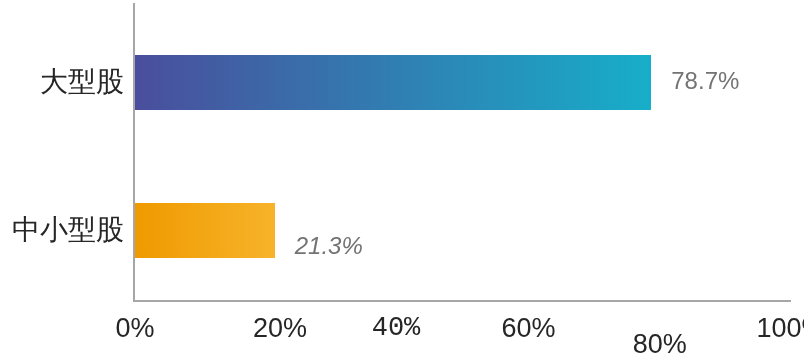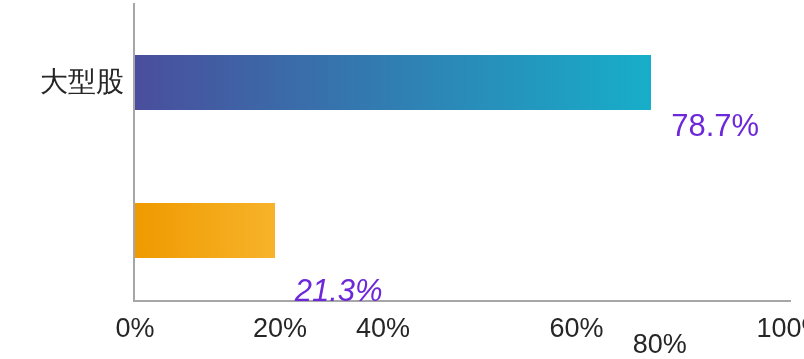--- a/index.html
+++ b/index.html
@@ -67,25 +67,24 @@
     height: 55px;
   }
   .bar-2 {
     top: 203px;
     height: 55px;
   }
 
   
   .value-label {
     position: absolute;
-    color: #6d28d9;
-    font-size: 31px;
+    color: #737373;
+    font-size: 24px;
     line-height: 1;
     white-space: nowrap;
-    margin-top: 41px;
   }
   .value-label-1 { top: 69px; }
   .value-label-2 { top: 234px; font-style: italic; }
 
   
   .tick-label {
     position: absolute;
     top: 315px;
     transform: translateX(-50%);
     color: #262626;
@@ -96,29 +95,30 @@
 </style>
 </head>
 <body>
 
 <div id="chart-root">
 
   <div class="axis-y-line"></div>
   <div class="axis-x-line"></div>
 
   <div class="cat-label cat-label-1">大型股</div>
+  <div class="cat-label cat-label-2">中小型股</div>
 
   <div class="bar bar-1" id="bar-1" style="width: 516.272px; background: linear-gradient(to right, rgb(74, 78, 156) 0%, rgb(23, 174, 201) 100%);"></div>
   <div class="bar bar-2" id="bar-2" style="width: 139.728px; background: linear-gradient(to right, rgb(239, 154, 0) 0%, rgb(247, 179, 42) 100%);"></div>
 
   <div class="value-label value-label-1" id="value-label-1" style="left: 671.272px;">78.7%</div>
   <div class="value-label value-label-2" id="value-label-2" style="left: 294.728px;">21.3%</div>
 
   <div id="xticks-container">
       <div class="tick-label" style="left: 135px;">0%</div>
       <div class="tick-label" style="left: 280px;">20%</div>
-      <div class="tick-label" style="left: 383px;">40%</div>
-      <div class="tick-label" style="left: 528.6px; margin-left: 48px;">60%</div>
+      <div class="tick-label" style="left: 396px; font-family: Liberation Mono, monospace;">40%</div>
+      <div class="tick-label" style="left: 528.6px;">60%</div>
       <div class="tick-label" style="left: 659.8px; margin-top: 16px;">80%</div>
       <div class="tick-label" style="left: 791px;">100%</div>
     </div>
 
 </div>
 
 </body></html>

